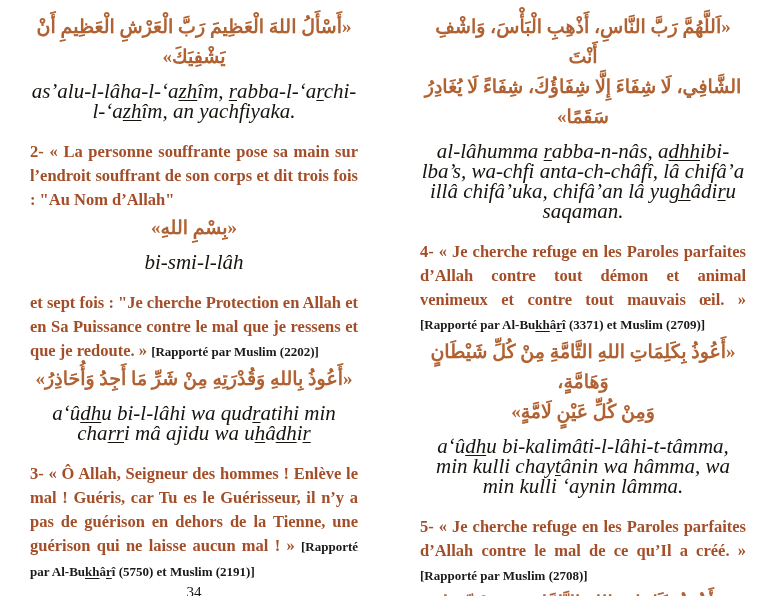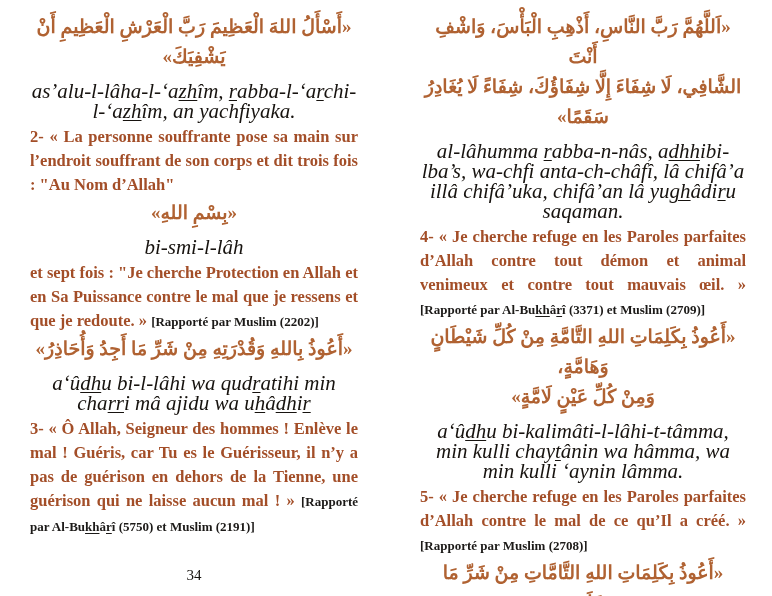--- a/index.html
+++ b/index.html
@@ -36,21 +36,21 @@
   .translit {
     text-align: center;
     font-style: italic;
     font-size: 21px;
     line-height: 20px;
     margin-top: 9px;
     color: #17130f;
   }
   .french {
     text-align: justify;
-    margin-top: 4px;
+    margin-top: 19px;
     font-size: 16.5px;
     line-height: 24px;
   }
   .french .fr {
     color: var(--french-color, #a34e28);
     font-weight: bold;
   }
   .french .cite {
     color: #1c1a18;
     font-weight: bold;

